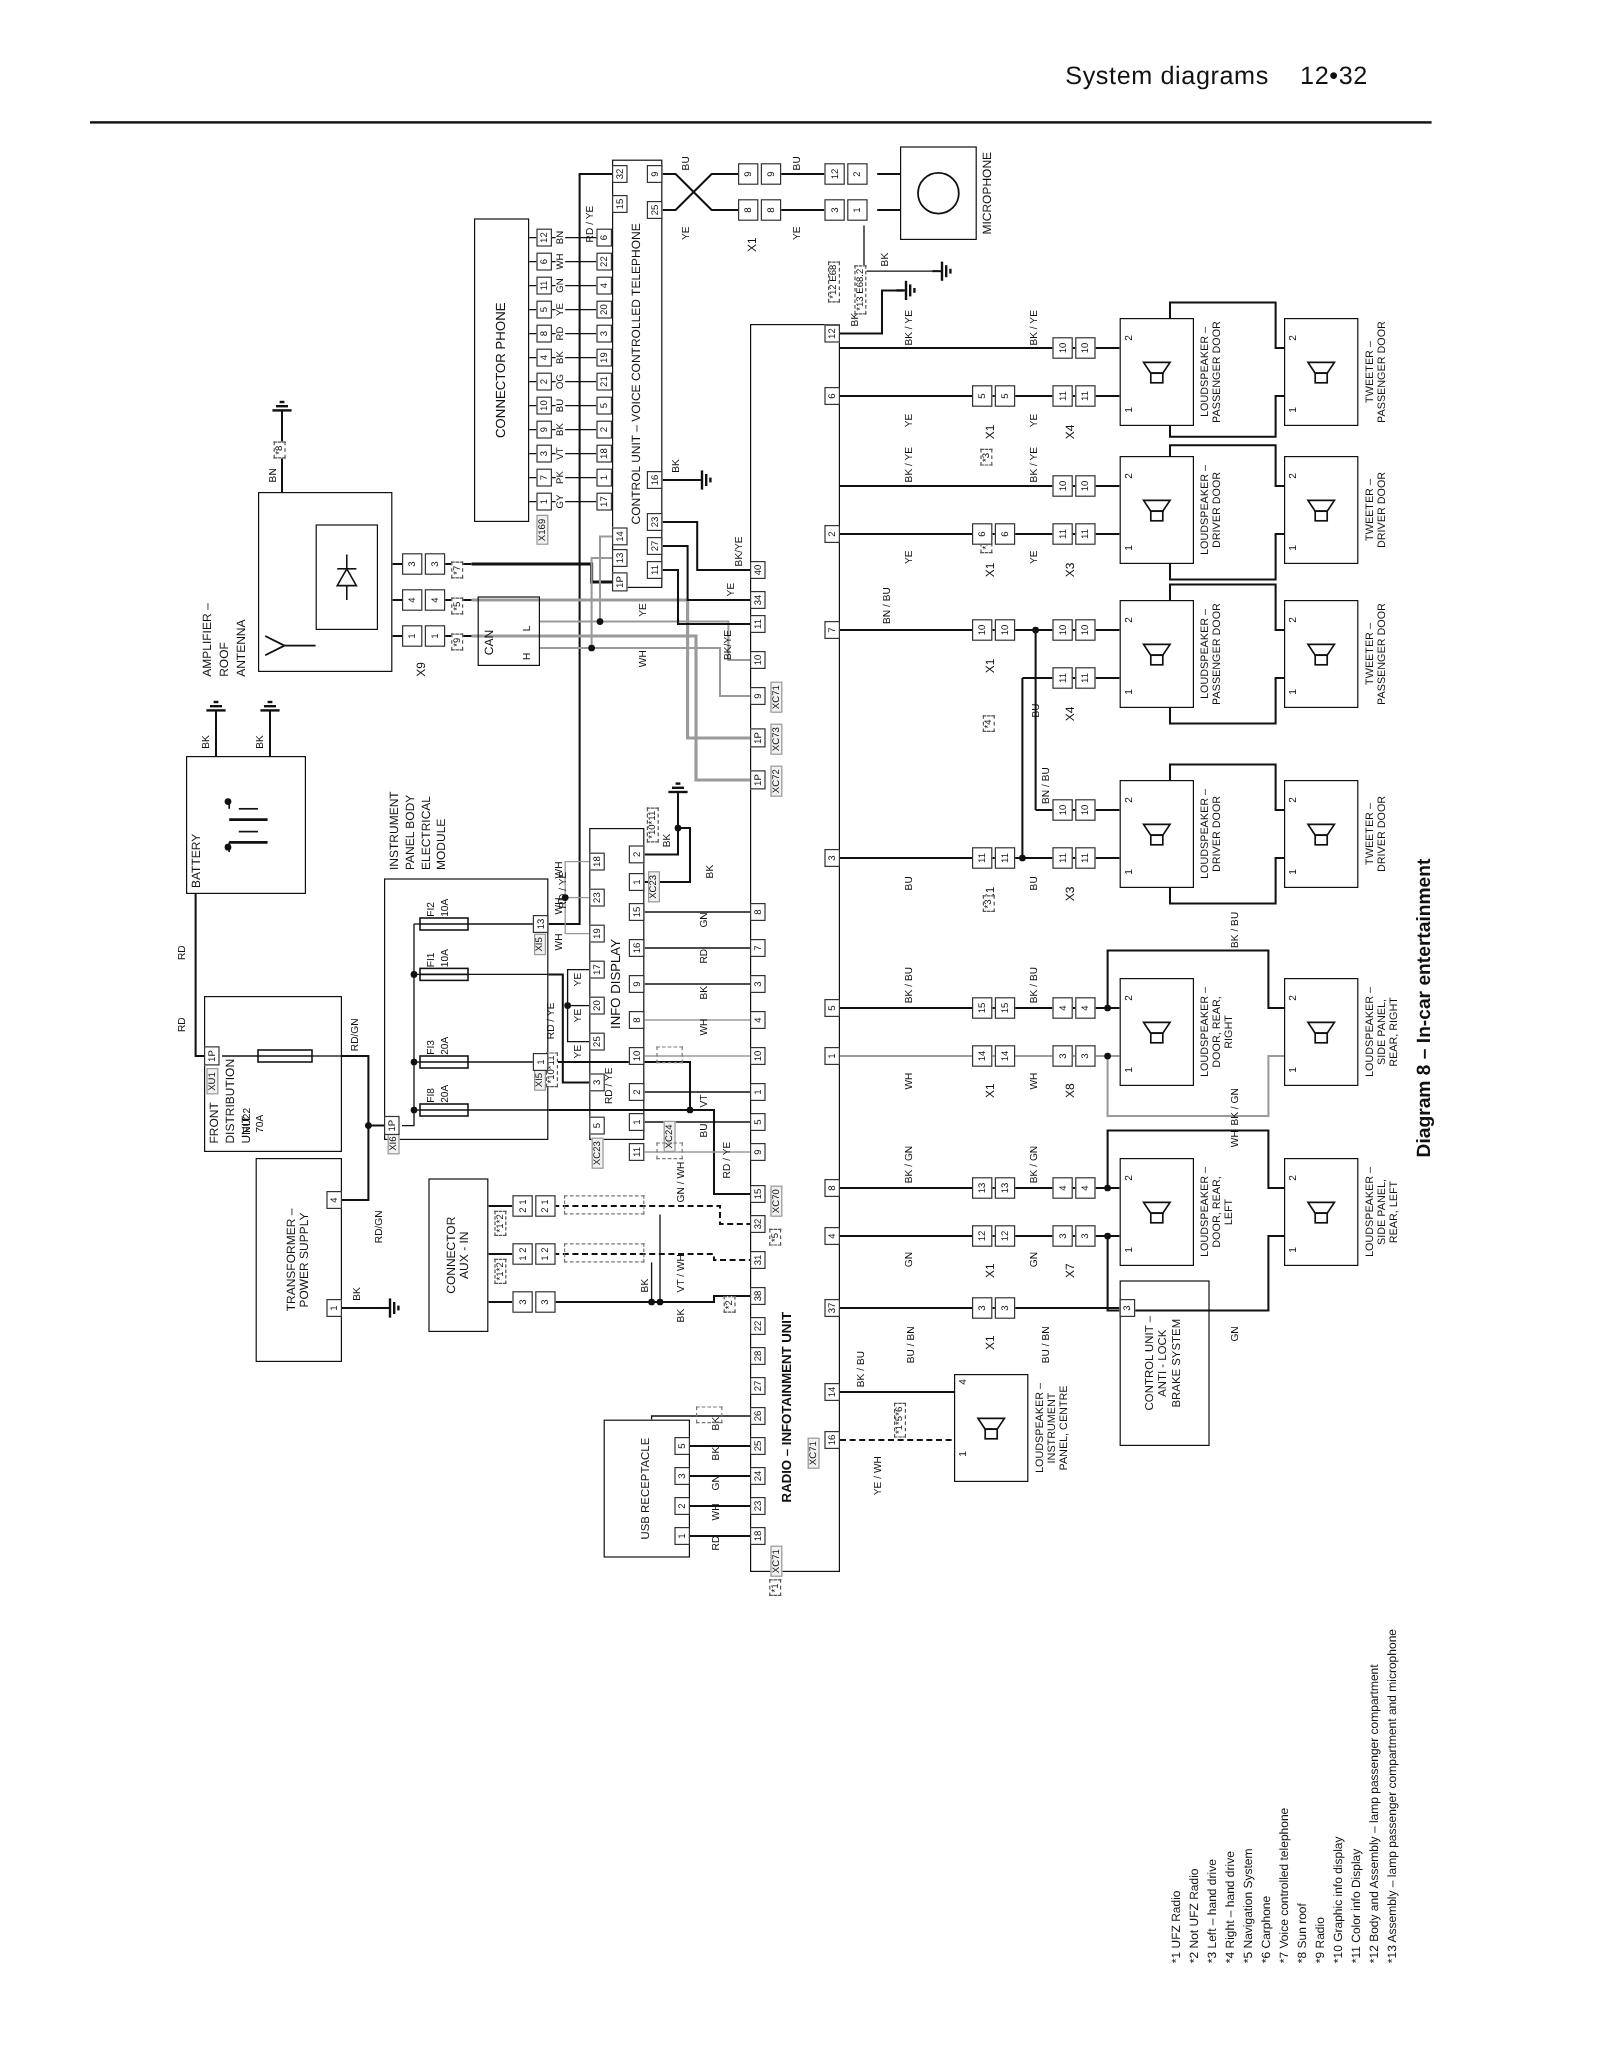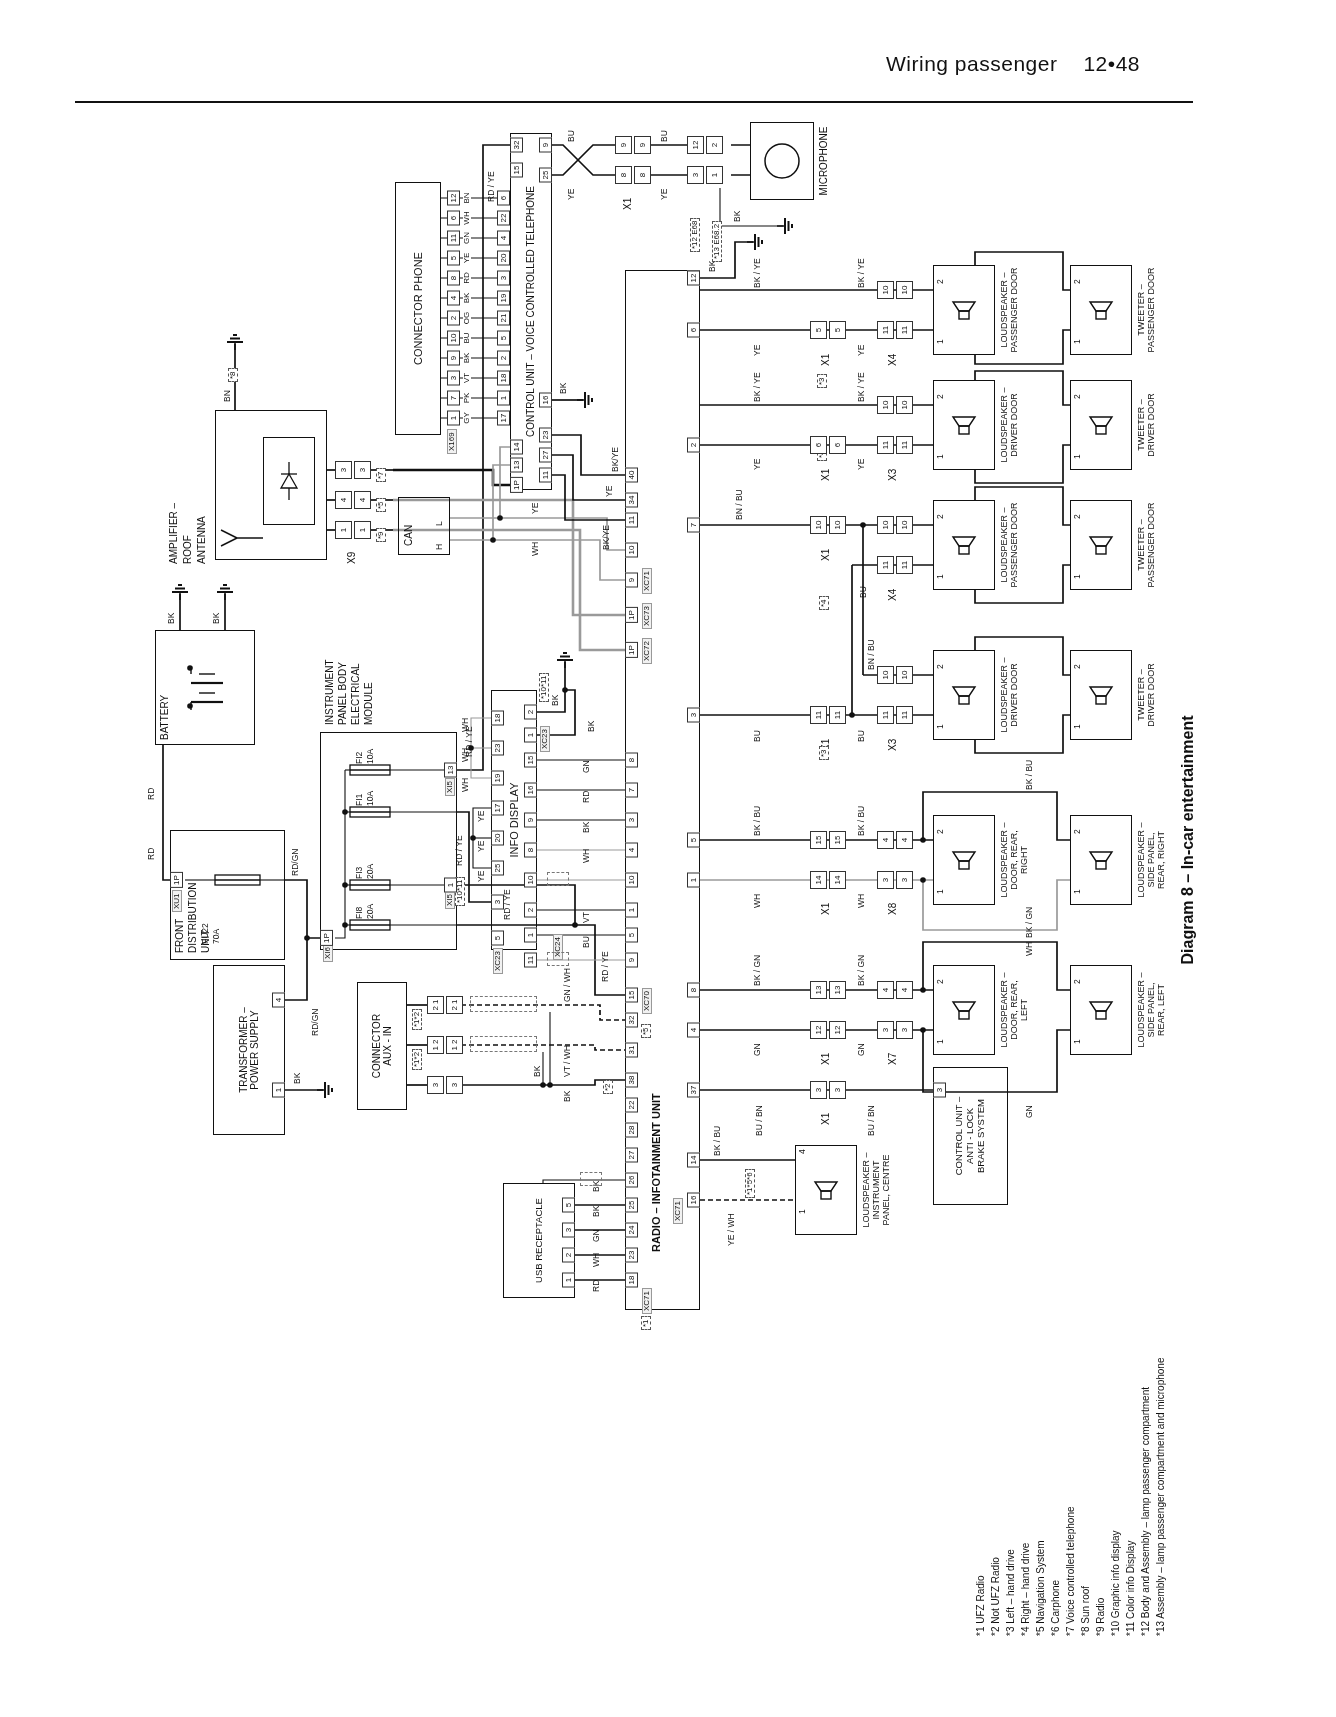--- a/index.html
+++ b/index.html
@@ -21,21 +21,21 @@
   .cell{position:absolute;transform:translateX(-50%);border:1px solid #333;background:#fff;font-size:8px;line-height:11px;height:11px;padding:0 2px;min-width:9px;text-align:center;}
   .conn{position:absolute;transform:translateX(-50%);}
   .conn .cc{border:1px solid #333;background:#fff;font-size:8px;line-height:15px;height:15px;padding:0 2px;min-width:12px;text-align:center;margin-bottom:2px;}
   .shield{position:absolute;border:1px dashed #777;background:transparent;}
   #title{position:absolute;left:560px;top:1084px;width:500px;font-size:16px;font-weight:bold;text-align:center;}
   #fnotes{position:absolute;left:14px;top:878px;font-size:10px;line-height:15px;white-space:pre;}
 </style>
 </head>
 <body>
 
-<div id="hdr"><span>Wiring passenger</span><b>12•48</b></div>
+<div id="hdr"><span>System diagrams</span><b>12•32</b></div>
 <div id="rule"></div>
 
 <div id="diagram-wrap">
   <div id="canvas">
       <svg width="1530" height="1130">
         <polyline points="905,68 770,68 770,75" fill="none" stroke="#111" stroke-width="1.7"></polyline>
         <polyline points="1020,85 1056,85" fill="none" stroke="#111" stroke-width="1.7"></polyline>
         <polyline points="1020,130 1056,130" fill="none" stroke="#111" stroke-width="1.7"></polyline>
         <polyline points="770,190 770,212 712,212 712,225" fill="none" stroke="#111" stroke-width="1.7"></polyline>
         <polyline points="650,190 650,212 712,212" fill="none" stroke="#111" stroke-width="1.7"></polyline>

